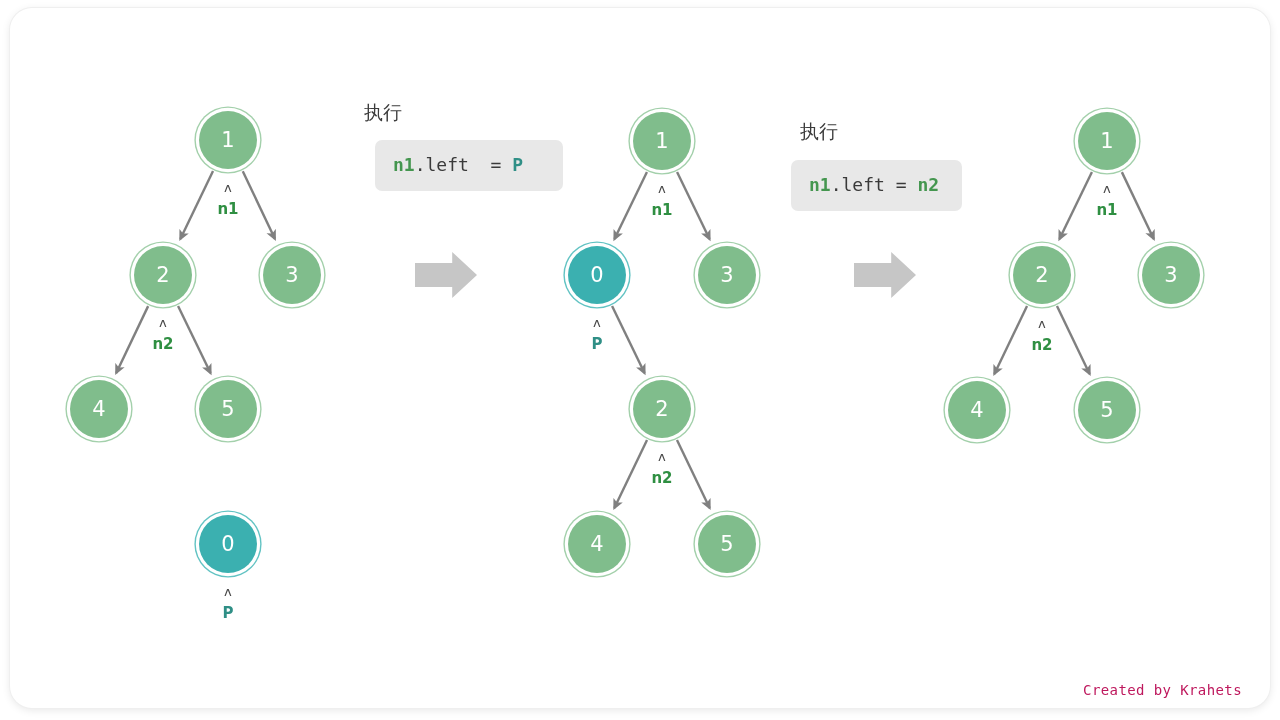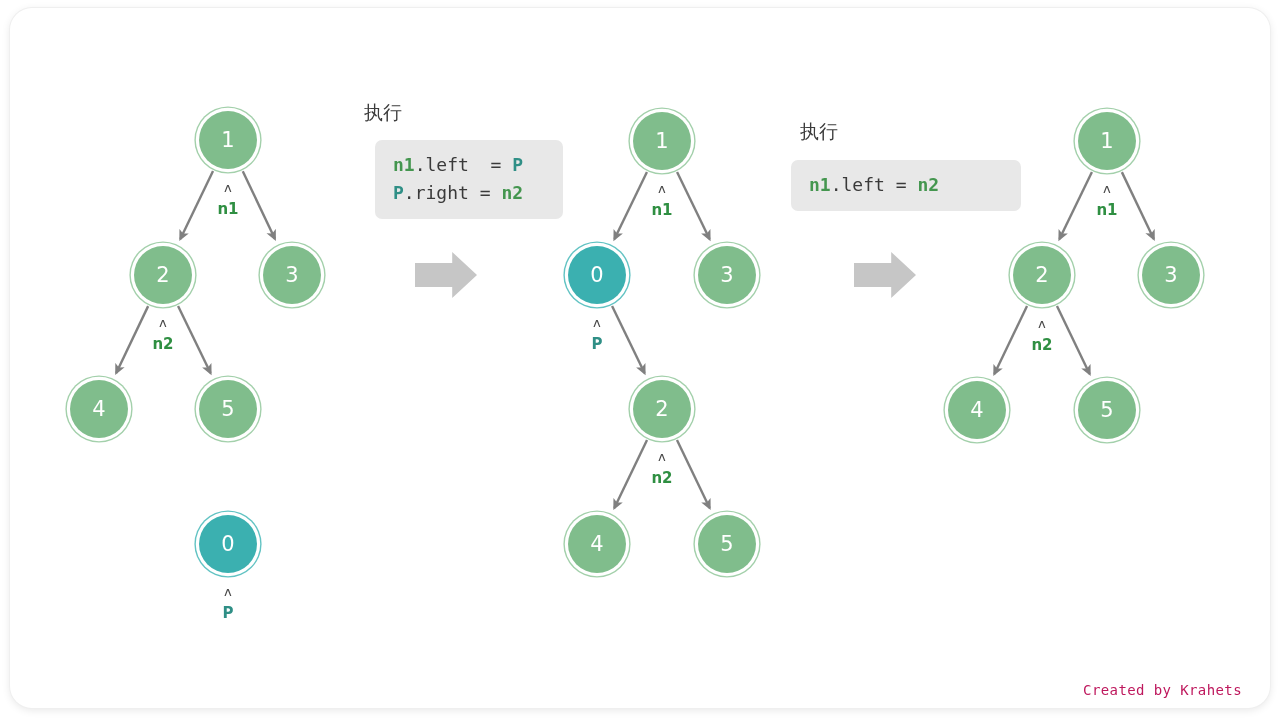--- a/index.html
+++ b/index.html
@@ -236,17 +236,17 @@
       </div>
       <div class="ptr green-txt" style="left: 1002px; top: 317px; width: 80px;">
         <span class="caret">ʌ</span>
         <span class="lbl">n2</span>
       </div>
     </div>
 
   <div class="step-caption" id="cap1" style="left: 364px; top: 100px;">执行</div>
   <div class="step-caption" id="cap2" style="left: 800px; top: 119px;">执行</div>
 
-  <div class="code-box" id="codebox1" style="left: 352px; top: 140px; width: 188px; margin-left: 23px;"><div><span class="v-green">n1</span><span>.left  = </span><span class="v-teal">P</span></div><div><span class="v-teal">P</span><span>.right = </span><span class="v-green">n2</span></div></div>
-  <div class="code-box" id="codebox2" style="left: 791px; top: 160px; width: 230px;"><div><span class="v-green">n1</span><span>.left = </span><span class="v-green">n2</span></div></div>
+  <div class="code-box" id="codebox1" style="left: 352px; top: 140px; width: 188px; margin-left: 23px;"><div><span class="v-green">n1</span><span>.left  = </span><span class="v-teal">P</span></div></div>
+  <div class="code-box" id="codebox2" style="left: 791px; top: 160px; width: 171px;"><div><span class="v-green">n1</span><span>.left = </span><span class="v-green">n2</span></div></div>
 
   <div class="watermark">Created by Krahets</div>
 </div>
 
 </body></html>

